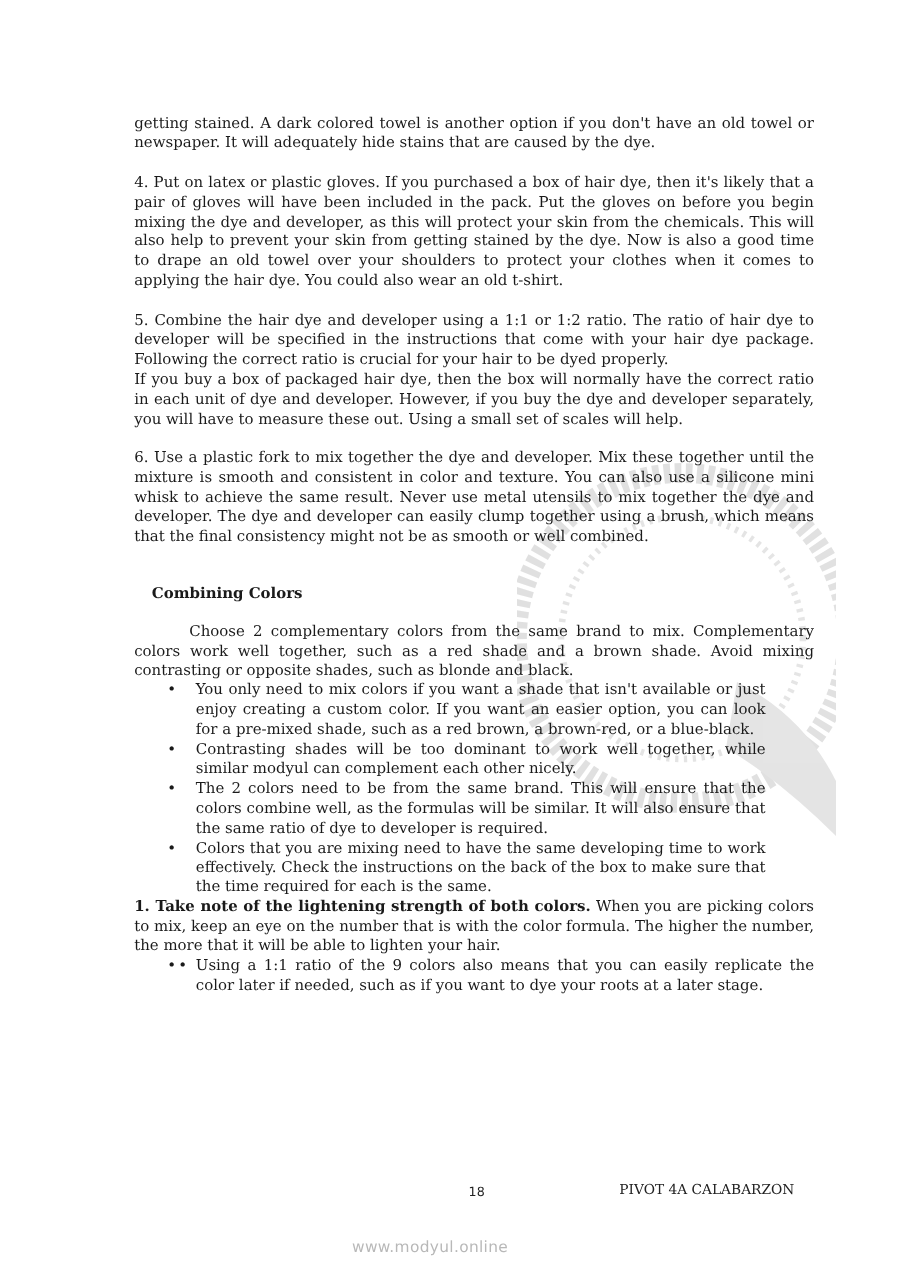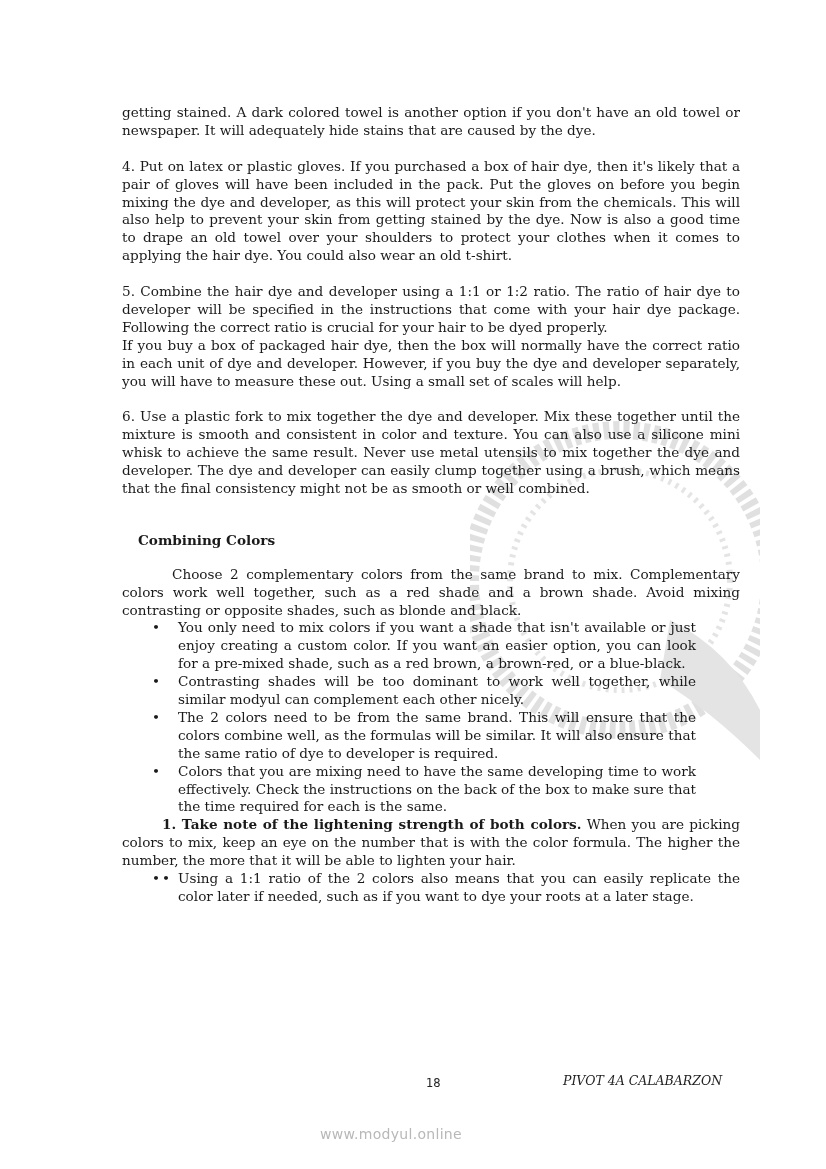--- a/index.html
+++ b/index.html
@@ -15,28 +15,28 @@
     .heading { font-weight: bold; margin: 16px; }
     .indent { text-indent: 50px; text-align-last: auto; }
     ul.bullets { margin: 0; padding: 0; list-style: none; }
     ul.bullets li { position: relative; padding-left: 56px; margin: 0; }
     ul.bullets.narrow li { padding-right: 44px; }
     ul.bullets li .dot {
       position: absolute; left: 30px; top: 0;
     }
     ul.bullets.deep li .dot { left: 40px; }
     ul.bullets.deep li { padding-left: 56px; }
-    .step b { font-weight: bold; margin-left: 40px; }
+    .step b { font-weight: bold; }
     .footer-num {
       position: absolute; left: 426px; top: 1076px;
       font-family: "DejaVu Sans", "Liberation Sans", sans-serif; font-size: 11.5px; color: #222;
     }
     .footer-brand {
       position: absolute; left: 563px; top: 1073px;
-      font-family: "DejaVu Serif", "Liberation Serif", serif; font-style: italic; font-size: 12.5px; color: #222;
+      font-family: "DejaVu Serif", "Liberation Serif", serif; font-size: 12.5px; color: #222;
     }
     .watermark-url {
       position: absolute; left: 320px; top: 1126px;
       font-family: "DejaVu Sans", "Liberation Sans", sans-serif; font-size: 14px; color: #b8b8b8; letter-spacing: 0.3px;
     }
     .seal {
       position: absolute; left: 470px; top: 380px; width: 290px; height: 400px;
       pointer-events: none; opacity: 0.22;
     }
   </style>
@@ -69,19 +69,19 @@
     <li><span class="dot">•</span><span>The 2 colors need to be from the same brand. This will ensure that the colors combine well, as the formulas will be similar. It will also ensure that the same ratio of dye to developer is required.</span></li>
     <li><span class="dot">•</span><span>Colors that you are mixing need to have the same developing time to work effectively. Check the instructions on the back of the box to make sure that the time required for each is the same.</span></li>
   </ul>
 
   <p class="para step"><b>1. Take note of the lightening strength of both colors.</b><span> When you are picking colors to mix, keep an eye on the number that is with the color formula. The higher the number, the more that it will be able to lighten your hair.</span></p>
   <ul class="bullets">
     <li><span class="dot">•</span></li>
   </ul>
 
   <ul class="bullets deep">
-    <li><span class="dot">•</span><span>Using a 1:1 ratio of the 2 colors also means that you can easily replicate the color later if needed, such as if you want to dye your roots at a later stage.</span></li>
+    <li><span class="dot">•</span><span>Using a 1:1 ratio of the 9 colors also means that you can easily replicate the color later if needed, such as if you want to dye your roots at a later stage.</span></li>
   </ul>
 </div>
 
 <div class="footer-num">18</div>
 <div class="footer-brand">PIVOT 4A CALABARZON</div>
 <div class="watermark-url">www.modyul.online</div>
 
 </body></html>

